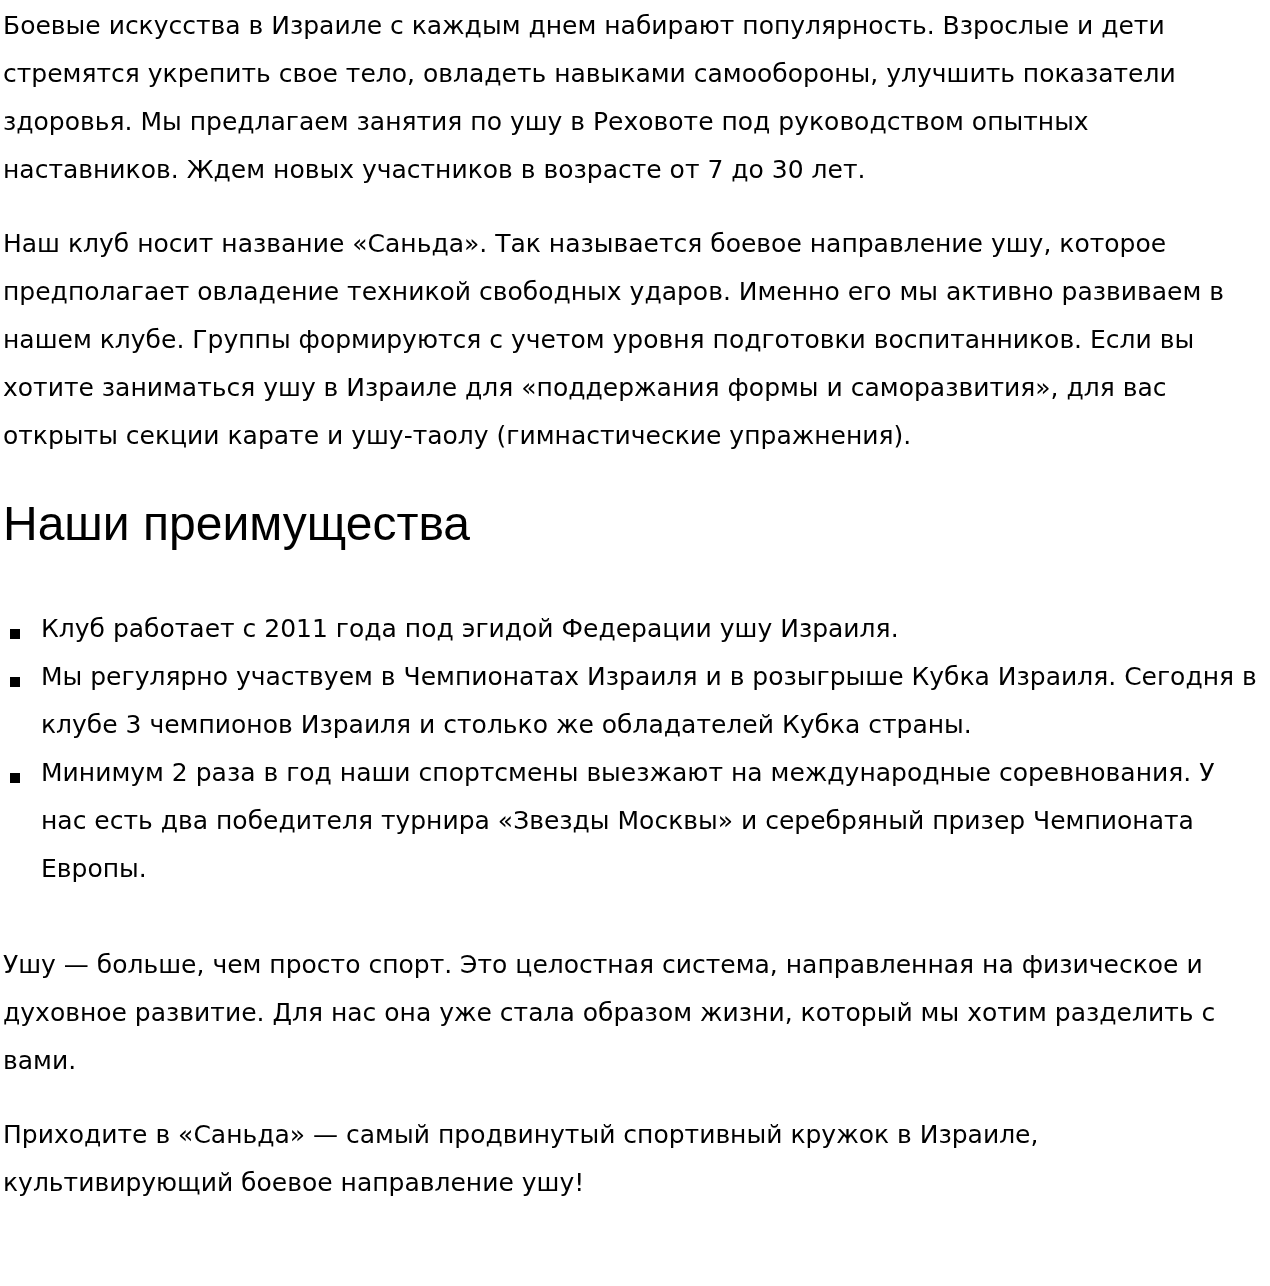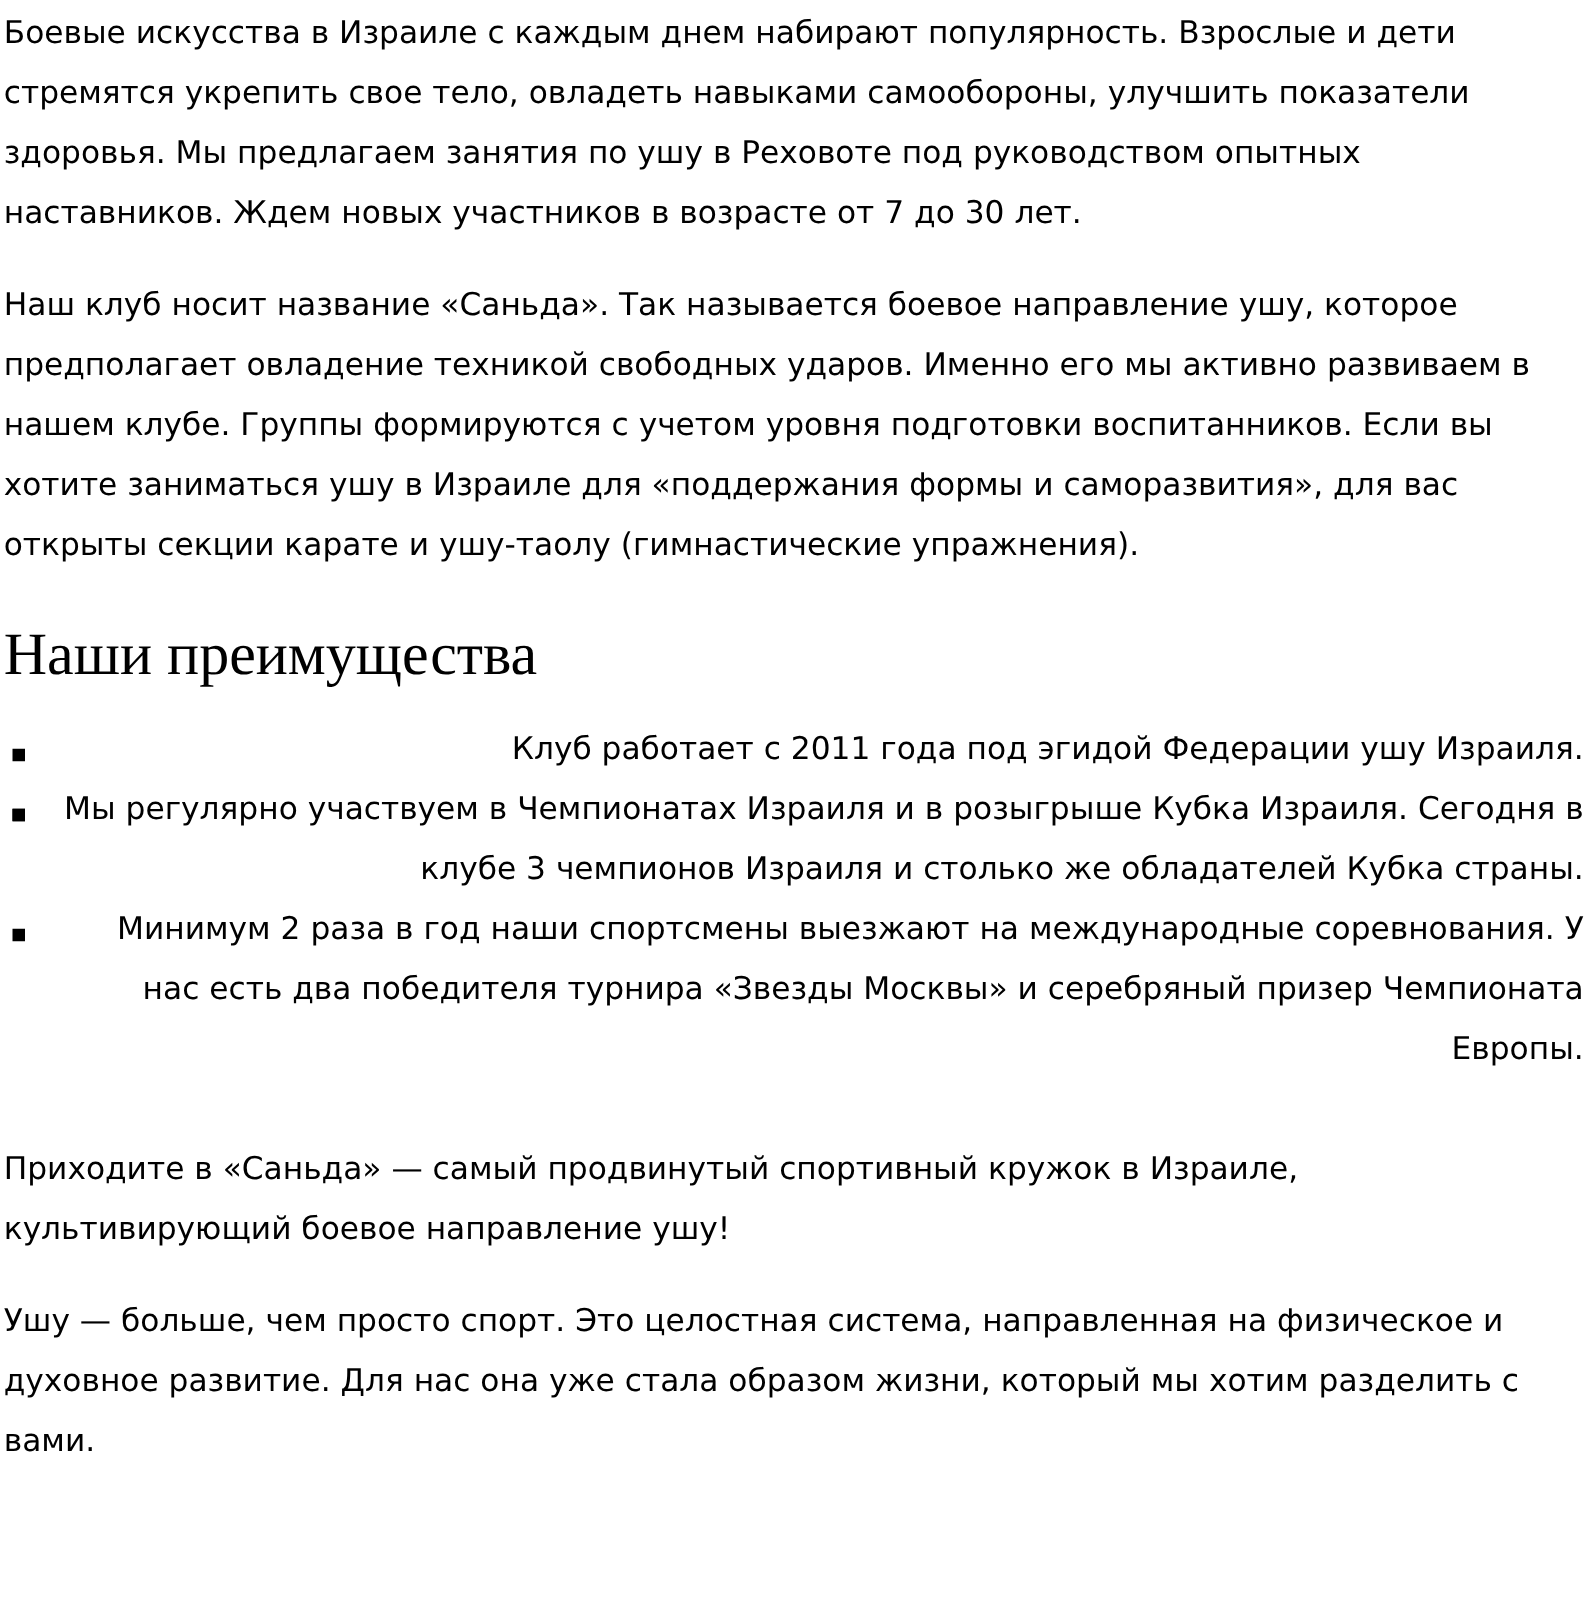--- a/index.html
+++ b/index.html
@@ -20,32 +20,31 @@
     -webkit-font-smoothing: antialiased;
   }
   .article {
     width: 100%;
   }
   p.body-par {
     margin: 0 0 26px 0;
     padding: 0;
   }
   h1.section-heading {
-    font-family: Liberation Serif, serif;
+    font-family: Liberation Sans, sans-serif;
     font-size: 48px;
     line-height: 58px;
     font-weight: 400;
-    margin: 35px 0 22px 0;
+    margin: 35px 0 52px 0;
     padding: 0;
   }
   ul.advantages {
     list-style: none;
     margin: 0 0 48px 0;
     padding: 0;
-    text-align: right;
   }
   ul.advantages li {
     position: relative;
     margin: 0;
     padding: 0 0 0 38px;
   }
   .bullet {
     position: absolute;
     left: 7px;
     top: 24px;
@@ -77,17 +76,17 @@
     <li>
       <span class="bullet"></span>
       <span class="li-text">Мы регулярно участвуем в Чемпионатах Израиля и в розыгрыше Кубка Израиля. Сегодня в клубе 3 чемпионов Израиля и столько же обладателей Кубка страны.</span>
     </li>
     <li>
       <span class="bullet"></span>
       <span class="li-text">Минимум 2 раза в год наши спортсмены выезжают на международные соревнования. У нас есть два победителя турнира «Звезды Москвы» и серебряный призер Чемпионата Европы.</span>
     </li>
   </ul>
 
+  <p class="body-par">Ушу — больше, чем просто спорт. Это целостная система, направленная на физическое и духовное развитие. Для нас она уже стала образом жизни, который мы хотим разделить с вами.</p>
+
   <p class="body-par">Приходите в «Саньда» — самый продвинутый спортивный кружок в Израиле, культивирующий боевое направление ушу!</p>
-
-  <p class="body-par">Ушу — больше, чем просто спорт. Это целостная система, направленная на физическое и духовное развитие. Для нас она уже стала образом жизни, который мы хотим разделить с вами.</p>
 
 </div>
 
 </body></html>

